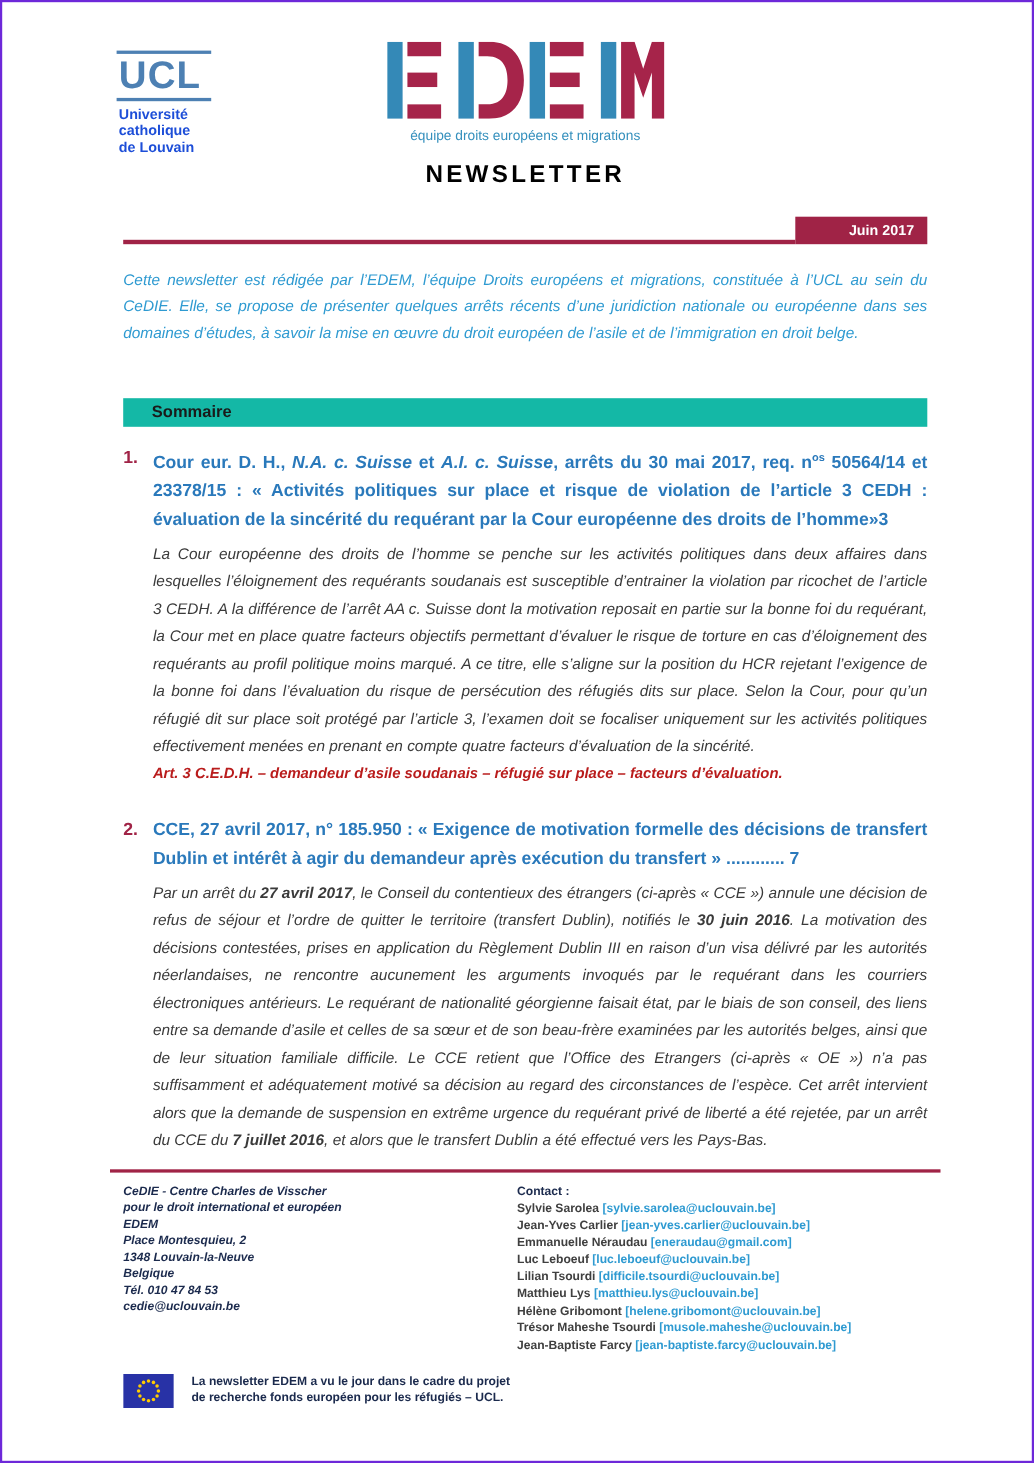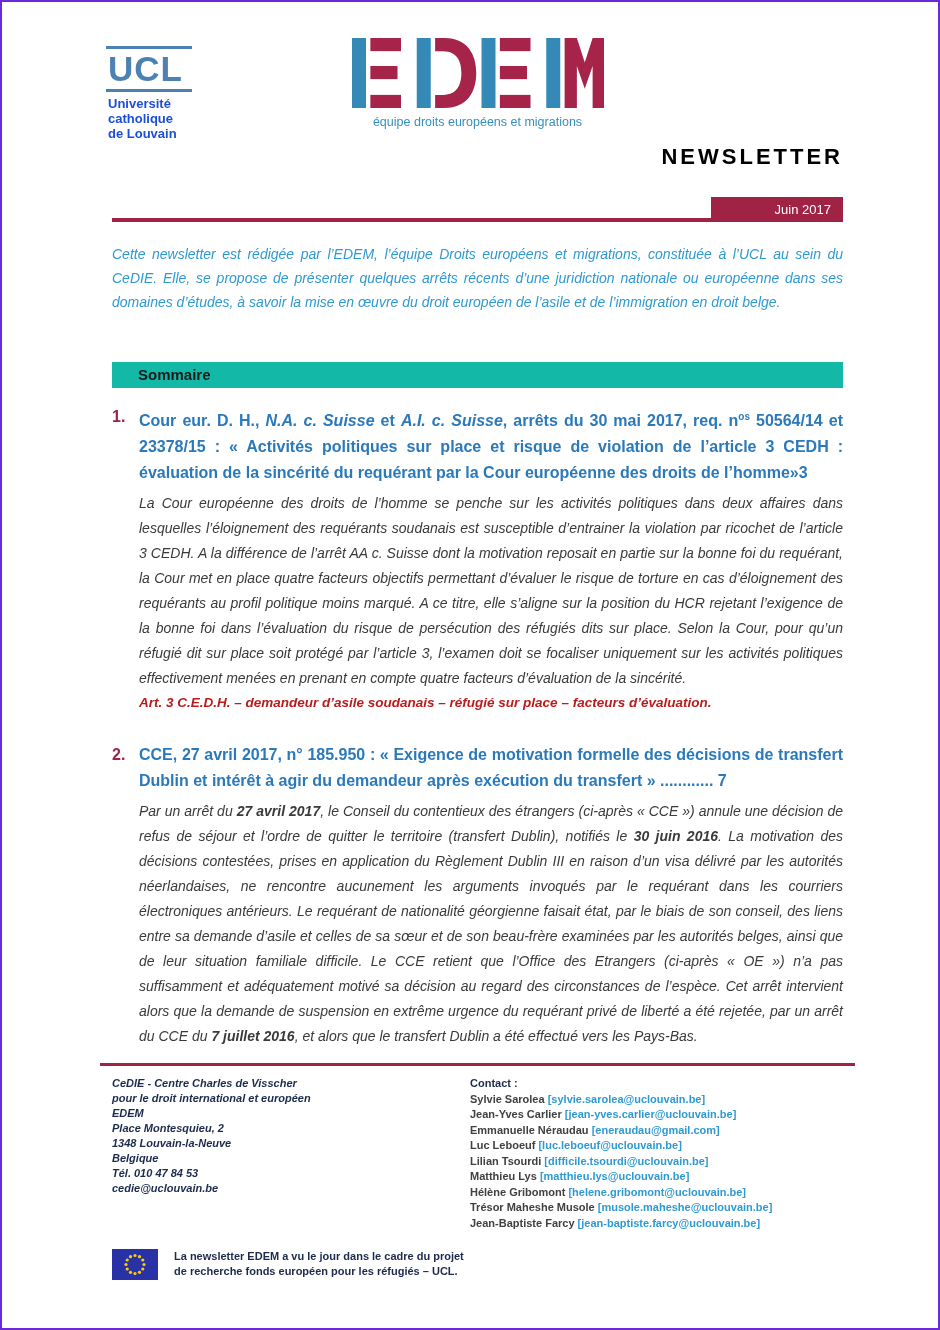--- a/index.html
+++ b/index.html
@@ -10,24 +10,24 @@
     padding:36px 95px 0 110px;
   }
   
   .header { position:relative; height:152px; }
   .ucl-logo { position:absolute; left:-6px; top:8px; width:92px; }
   .ucl-rule { height:3px; background:#4d80b3; width:86px; }
   .ucl-acronym { color:#4d80b3; font-size:35px; font-weight:bold; letter-spacing:1px; line-height:40px; padding-left:2px; }
   .ucl-name { color:#1d4ed8; font-size:13px; font-weight:bold; line-height:15px; margin-top:4px; padding-left:2px; }
   .edem-block { width:270px; margin:0 auto; text-align:center; }
   .edem-tagline { color:#3590bd; font-size:12.5px; margin-top:3px; white-space:nowrap; }
-  .newsletter-title { text-align:right; font-size:22px; font-weight:bold; letter-spacing:3px; color:#000; margin-top:15px; }
+  .newsletter-title { text-align:center; font-size:22px; font-weight:bold; letter-spacing:3px; color:#000; margin-top:15px; }
   .rule-row { display:flex; align-items:flex-end; margin-top:7px; }
   .rule { flex:1; height:4px; background:#a02346; }
-  .issue-badge { background:#a02346; color:#fff; font-size:13px; font-weight:normal; width:132px; padding:5px 12px 5px 0; text-align:right; }
+  .issue-badge { background:#a02346; color:#fff; font-size:13px; font-weight:bold; width:120px; padding:5px 12px 5px 0; text-align:right; }
   
   .intro { margin-top:20px; color:#2e9ad1; font-style:italic; font-size:14px; line-height:24px; text-align:justify; }
   
   .toc-heading-bar { margin-top:48px; background:#14b8a6; padding:4px 0 4px 26px; }
   .toc-heading { font-size:15px; font-weight:bold; color:#1a1a1a; }
   .toc-item { margin-top:16px; }
   .toc-item + .toc-item { margin-top:28px; }
   .item-title { position:relative; padding-left:27px; color:#2a79bb; font-weight:bold; font-size:16px; line-height:26px; text-align:justify; }
   .item-number { position:absolute; left:0; top:0; color:#a02346; }
   .item-title sup { font-size:10px; }
@@ -129,21 +129,21 @@
     </div>
     <div class="footer-right">
       <div class="contact-label">Contact :</div>
       <div class="contact-line"><span class="contact-name">Sylvie Sarolea</span> <a class="contact-email">[sylvie.sarolea@uclouvain.be]</a></div>
       <div class="contact-line"><span class="contact-name">Jean-Yves Carlier</span> <a class="contact-email">[jean-yves.carlier@uclouvain.be]</a></div>
       <div class="contact-line"><span class="contact-name">Emmanuelle Néraudau</span> <a class="contact-email">[eneraudau@gmail.com]</a></div>
       <div class="contact-line"><span class="contact-name">Luc Leboeuf</span> <a class="contact-email">[luc.leboeuf@uclouvain.be]</a></div>
       <div class="contact-line"><span class="contact-name">Lilian Tsourdi</span> <a class="contact-email">[difficile.tsourdi@uclouvain.be]</a></div>
       <div class="contact-line"><span class="contact-name">Matthieu Lys</span> <a class="contact-email">[matthieu.lys@uclouvain.be]</a></div>
       <div class="contact-line"><span class="contact-name">Hélène Gribomont</span> <a class="contact-email">[helene.gribomont@uclouvain.be]</a></div>
-      <div class="contact-line"><span class="contact-name">Trésor Maheshe Musole</span> <a class="contact-email">[musole.maheshe@uclouvain.be]</a></div>
+      <div class="contact-line"><span class="contact-name">Trésor Maheshe Tsourdi</span> <a class="contact-email">[musole.maheshe@uclouvain.be]</a></div>
       <div class="contact-line"><span class="contact-name">Jean-Baptiste Farcy</span> <a class="contact-email">[jean-baptiste.farcy@uclouvain.be]</a></div>
     </div>
   </div>
 
   <div class="eu-row">
     <svg class="eu-flag" viewBox="0 0 46 31" role="img" aria-label="EU flag">
       <rect x="0" y="0" width="46" height="31" fill="#2832a6"></rect>
       <g fill="#ffcc00">
         <circle cx="23" cy="6.5" r="1.6"></circle>
           <circle cx="27.5" cy="7.71" r="1.6"></circle>

